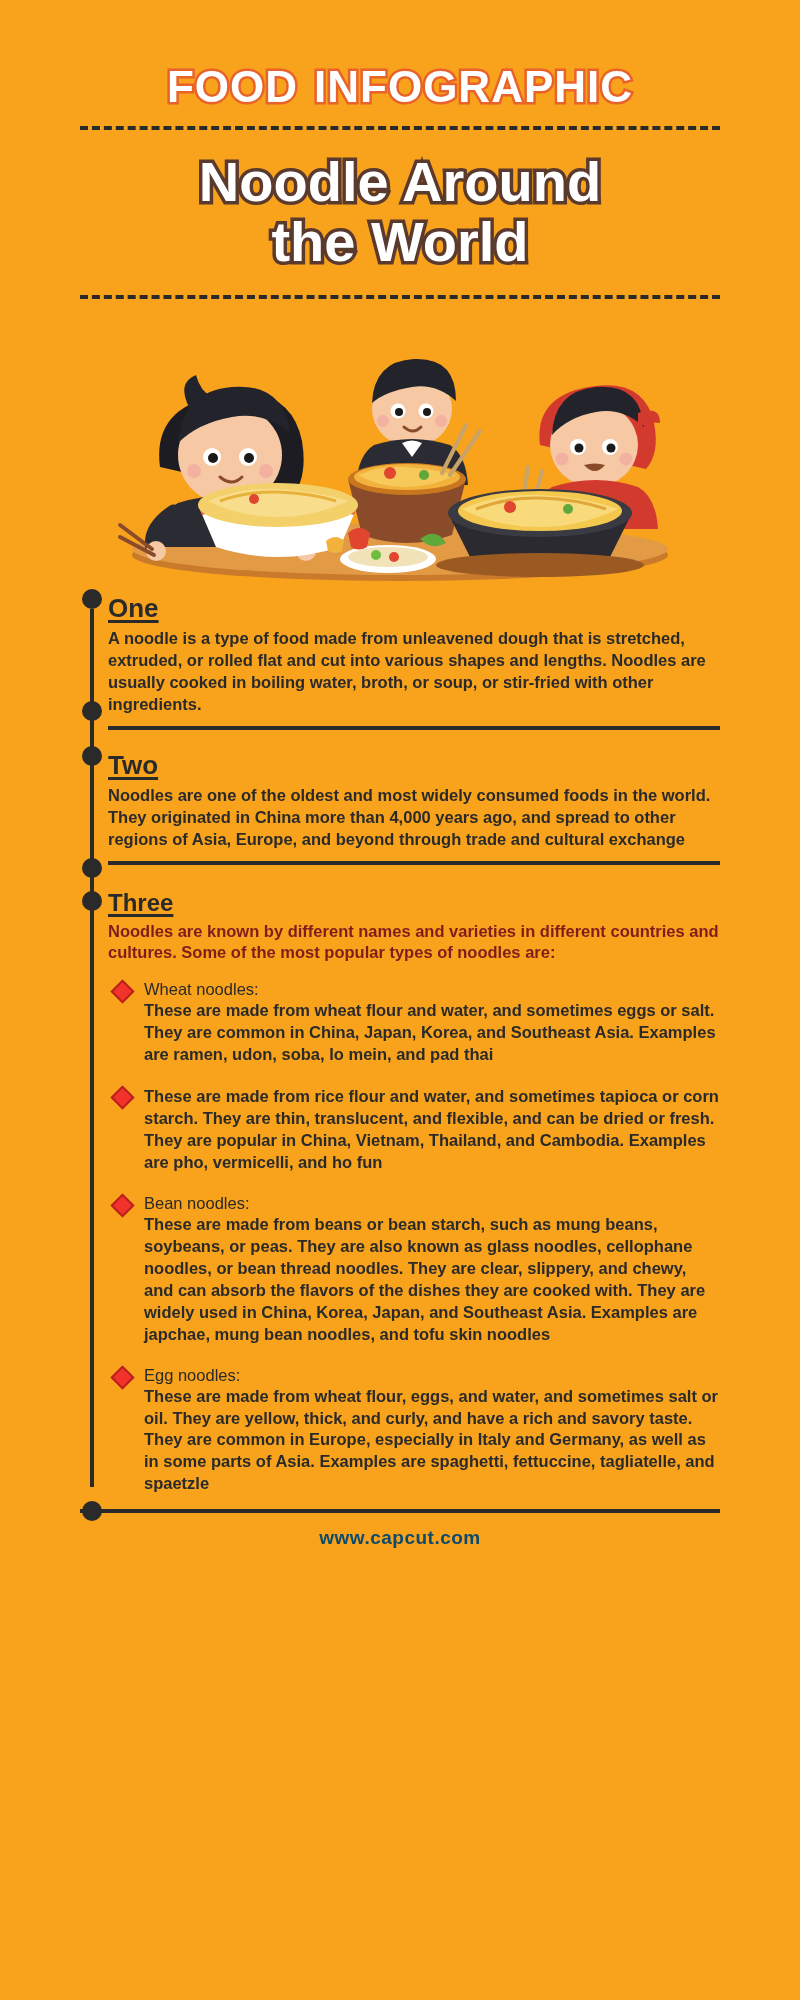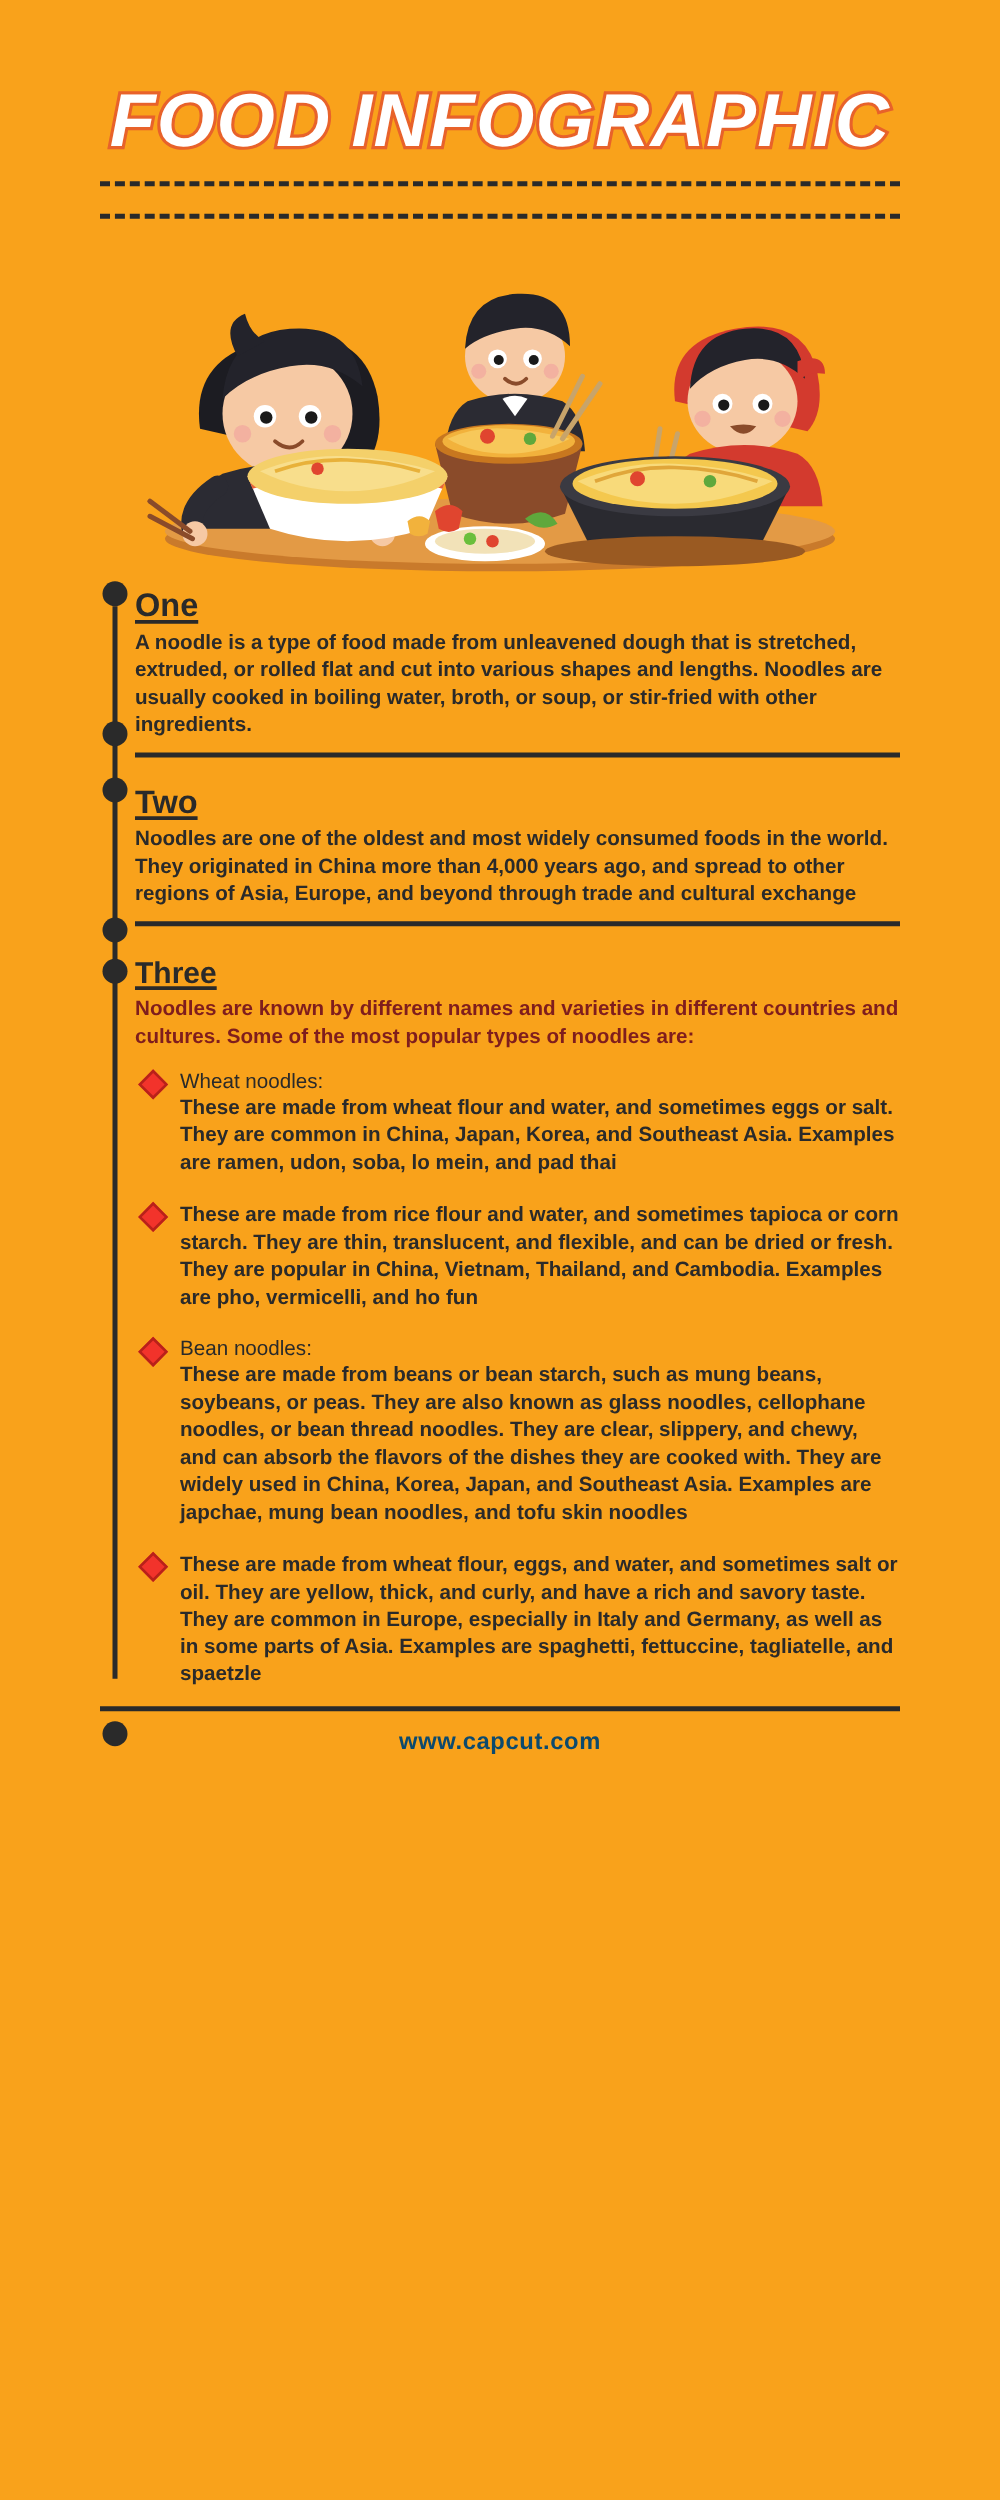--- a/index.html
+++ b/index.html
@@ -18,23 +18,22 @@
     background: #F9A21B;
   }
 
   
   .header {
     padding-top: 62px;
     text-align: center;
   }
   .kicker {
     display: inline-block;
-    font-size: 60px;
+    font-size: 44px;
     font-weight: 900;
-    font-style: italic;
     letter-spacing: 1px;
     color: #FFFFFF;
     -webkit-text-stroke: 5px #E8622A;
     paint-order: stroke fill;
     text-transform: uppercase;
   }
   .kicker .word2 { margin-left: 16px; }
 
   .dashline {
     width: 640px;
@@ -161,20 +160,24 @@
 </head>
 <body>
 
 <div class="page">
 
   <div class="header">
     <div class="kicker">
       <span class="word1">FOOD</span><span class="word2">INFOGRAPHIC</span>
     </div>
     <div class="dashline"></div>
+    <div class="title">
+      <div>Noodle Around</div>
+      <div>the World</div>
+    </div>
     <div class="dashline lower"></div>
   </div>
 
   <div class="art">
     <svg width="620" height="270" viewBox="0 0 620 270">
 
       <ellipse cx="310" cy="238" rx="268" ry="26" fill="#C97A2B"></ellipse>
       <ellipse cx="310" cy="232" rx="268" ry="26" fill="#E39A45"></ellipse>
 
       <g>
@@ -314,20 +317,21 @@
           <span class="diamond"></span>
           <p class="bullet-text">These are made from rice flour and water, and sometimes tapioca or corn starch. They are thin, translucent, and flexible, and can be dried or fresh. They are popular in China, Vietnam, Thailand, and Cambodia. Examples are pho, vermicelli, and ho fun</p>
         </div>
         <div class="bullet">
           <span class="diamond"></span>
           <p class="bullet-title">Bean noodles:</p>
           <p class="bullet-text">These are made from beans or bean starch, such as mung beans, soybeans, or peas. They are also known as glass noodles, cellophane noodles, or bean thread noodles. They are clear, slippery, and chewy, and can absorb the flavors of the dishes they are cooked with. They are widely used in China, Korea, Japan, and Southeast Asia. Examples are japchae, mung bean noodles, and tofu skin noodles</p>
         </div>
         <div class="bullet" style="margin-bottom:6px;">
           <span class="diamond"></span>
+          <p class="bullet-title">Egg noodles:</p>
           <p class="bullet-text">These are made from wheat flour, eggs, and water, and sometimes salt or oil. They are yellow, thick, and curly, and have a rich and savory taste. They are common in Europe, especially in Italy and Germany, as well as in some parts of Asia. Examples are spaghetti, fettuccine, tagliatelle, and spaetzle</p>
         </div>
       </div>
       <div class="dot" style="top:612px;"></div>
     </div>
   </div>
 
   <div class="footer-rule"></div>
   <div class="footer">www.capcut.com</div>
 </div>

